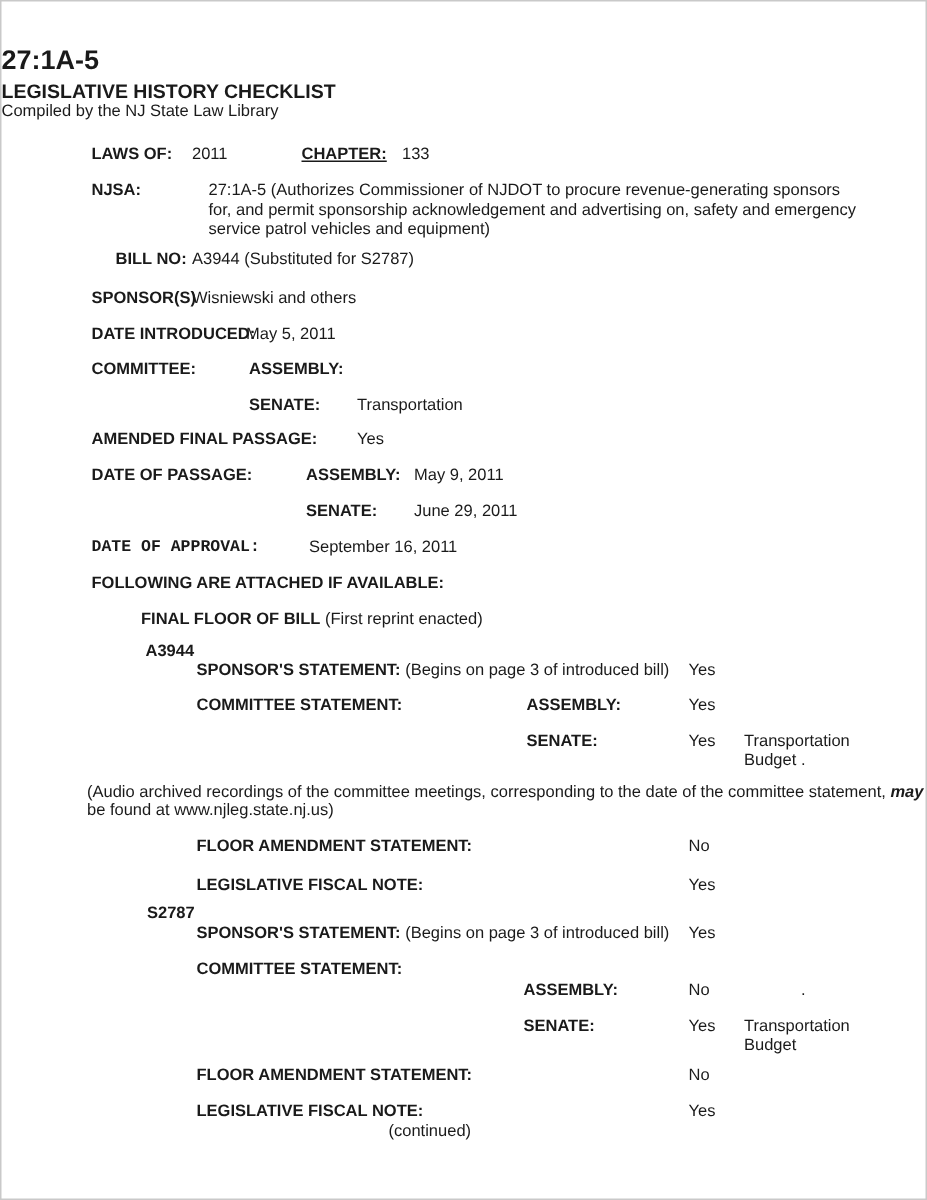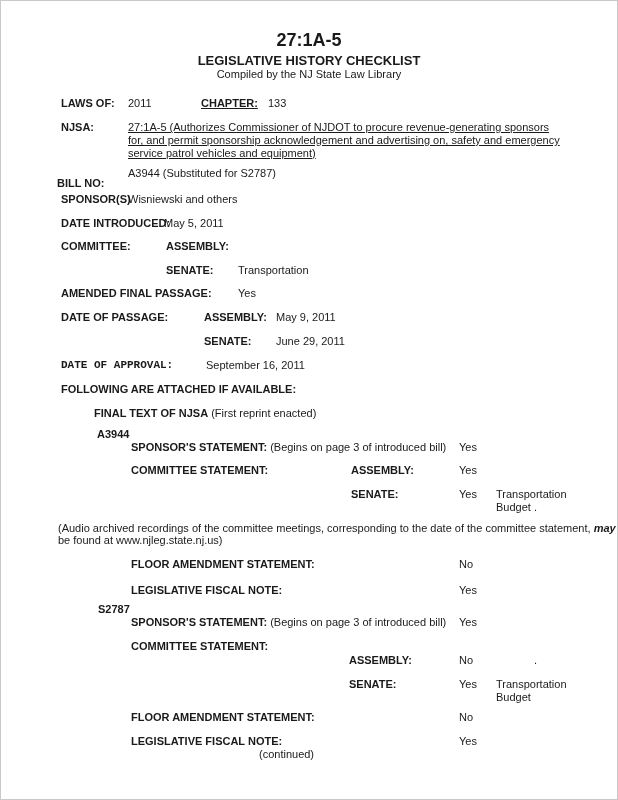--- a/index.html
+++ b/index.html
@@ -15,44 +15,44 @@
   }
   .t{
     position:absolute;
     font-size:11px;
     line-height:13px;
     white-space:nowrap;
     color:#1a1a1a;
   }
   .b{font-weight:700;}
   .wrap{white-space:normal;}
-  .center{left:0;right:0;text-align:center;}
+  .center{left:0;right:0;}
   .title{font-size:18px;font-weight:700;line-height:20px;}
   .subtitle{font-size:13px;font-weight:700;line-height:15px;}
   .note-em{font-weight:700;font-style:italic;}
   .stack div{line-height:12.5px;}
 </style>
 </head>
 <body>
 
 <div class="page">
 
   <div class="t center title" style="top:29px;">27:1A-5</div>
   <div class="t center" style="top:67px;">Compiled by the NJ State Law Library</div>
   <div class="t center subtitle" style="top:52px;">LEGISLATIVE HISTORY CHECKLIST</div>
 
   <div class="t b" style="left:60px;top:96px;">LAWS OF:</div>
   <div class="t" style="left:127px;top:96px;">2011</div>
   <div class="t b" style="left:200px;top:96px;text-decoration:underline;">CHAPTER:</div>
   <div class="t" style="left:267px;top:96px;">133</div>
 
   <div class="t b" style="left:60px;top:120px;">NJSA:</div>
-  <div class="t wrap" style="left:127px;top:120px;width:437px;text-decoration:underline;">27:1A-5 (Authorizes Commissioner of NJDOT to procure revenue-generating sponsors for, and permit sponsorship acknowledgement and advertising on, safety and emergency service patrol vehicles and equipment)</div>
+  <div class="t wrap" style="left:138px;top:120px;width:437px;">27:1A-5 (Authorizes Commissioner of NJDOT to procure revenue-generating sponsors for, and permit sponsorship acknowledgement and advertising on, safety and emergency service patrol vehicles and equipment)</div>
 
-  <div class="t b" style="left:56px;top:166px;margin-top:10px;">BILL NO:</div>
+  <div class="t b" style="left:76px;top:166px;">BILL NO:</div>
   <div class="t" style="left:127px;top:166px;">A3944 (Substituted for S2787)</div>
 
   <div class="t b" style="left:60px;top:192px;">SPONSOR(S)</div>
   <div class="t" style="left:127px;top:192px;">Wisniewski and others</div>
 
   <div class="t b" style="left:60px;top:216px;">DATE INTRODUCED:</div>
   <div class="t" style="left:163px;top:216px;">May 5, 2011</div>
 
   <div class="t b" style="left:60px;top:239px;">COMMITTEE:</div>
   <div class="t b" style="left:165px;top:239px;">ASSEMBLY:</div>
@@ -67,21 +67,21 @@
   <div class="t" style="left:275px;top:310px;">May 9, 2011</div>
   <div class="t b" style="left:203px;top:334px;">SENATE:</div>
   <div class="t" style="left:275px;top:334px;">June 29, 2011</div>
 
   <div class="t b" style="left:60px;top:358px;font-family:Liberation Mono, monospace;">DATE OF APPROVAL:</div>
   <div class="t" style="left:205px;top:358px;">September 16, 2011</div>
 
   <div class="t b" style="left:60px;top:382px;">FOLLOWING ARE ATTACHED IF AVAILABLE:</div>
 
   <div class="t" style="left:93px;top:406px;">
-    <span class="b">FINAL TEXT OF NJSA</span>
+    <span class="b">FINAL FLOOR OF BILL</span>
     <span>(First reprint enacted)</span>
   </div>
 
   <div class="t b" style="left:96px;top:427px;">A3944</div>
 
   <div class="t" style="left:130px;top:440px;">
     <span class="b">SPONSOR'S STATEMENT:</span>
     <span>(Begins on page 3 of introduced bill)</span>
   </div>
   <div class="t" style="left:458px;top:440px;">Yes</div>

